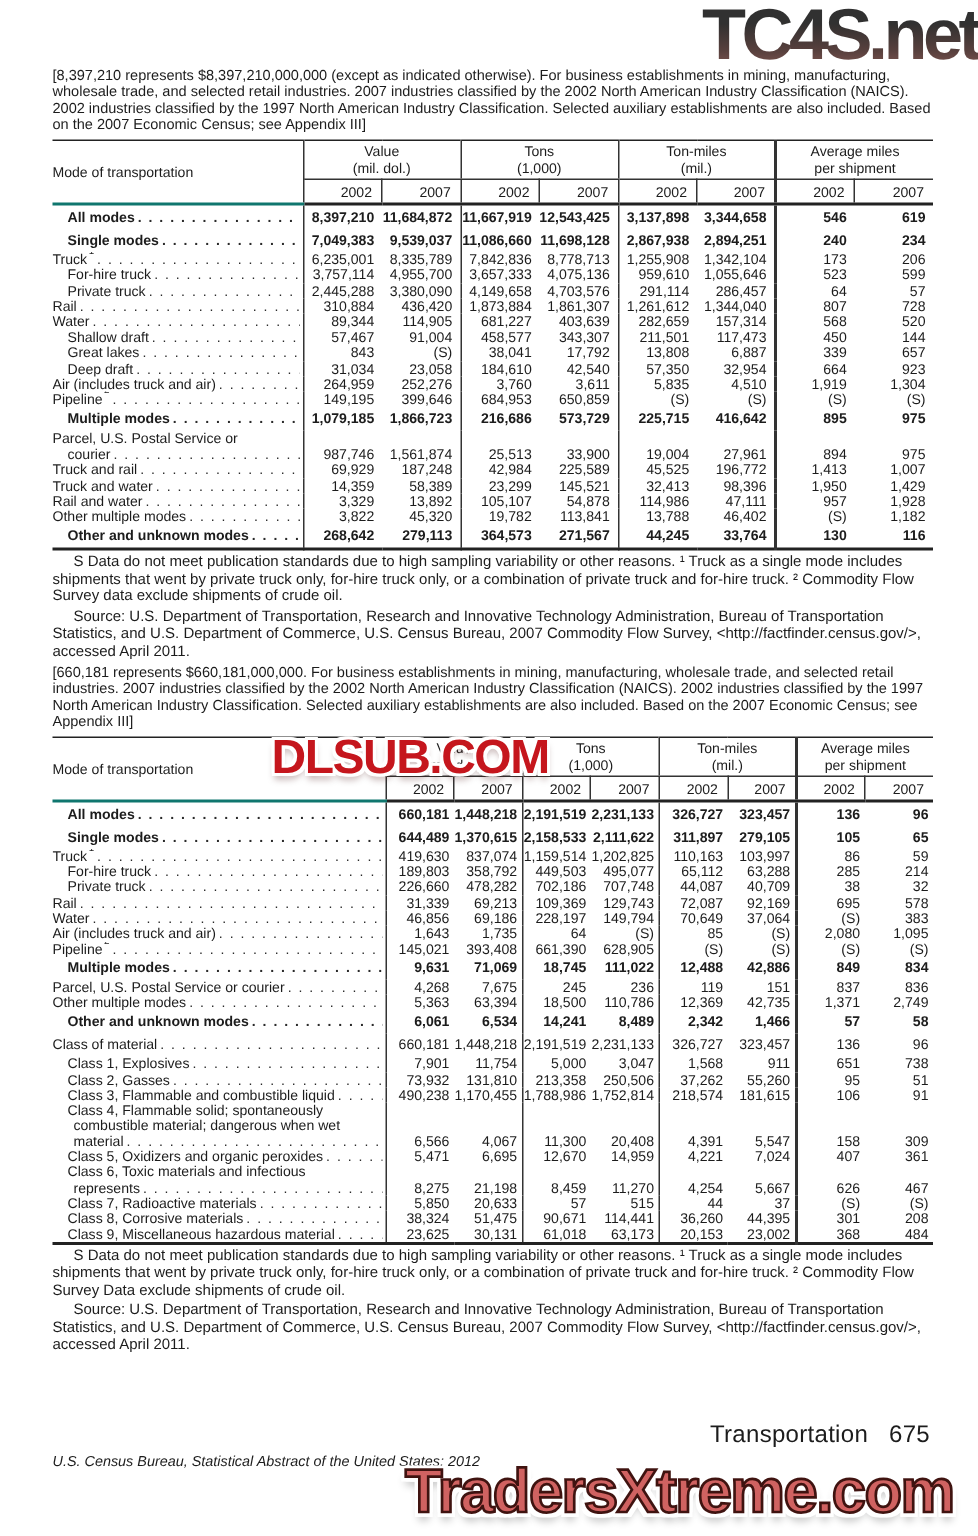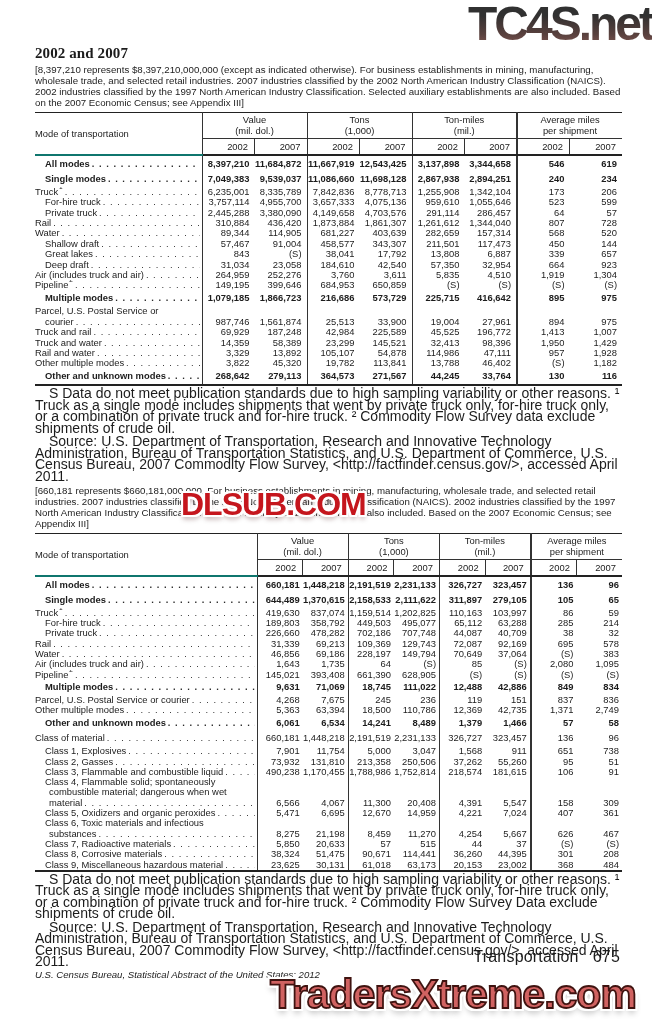--- a/index.html
+++ b/index.html
@@ -14,21 +14,21 @@
   
   .t-title {
     font-family:"Liberation Serif", serif; font-weight:bold;
     font-size:15px; line-height:16px; letter-spacing:.1px;
   }
   .mt-title1 { margin-top:45px; }
   .mt-title2 { margin-top:13px; }
 
   
   .note { font-size:9.7px; line-height:11px; margin-top:3px; }
-  .fn   { font-size:14px; line-height:11.5px; margin:2px 0 0; text-indent:14px; }
+  .fn   { font-size:10px; line-height:11.5px; margin:2px 0 0; text-indent:14px; }
 
   
   table {
     border-collapse:collapse; table-layout:fixed; width:587px; margin-top:4px;
     border-top:1.5px solid #222; border-bottom:2px solid #222;
   }
   th, td { font-size:9.4px; font-weight:normal; padding:0; color:#1c1c1c; }
   thead th.stub-h {
     text-align:left; vertical-align:middle;
     border-right:1px solid #333; border-bottom:2px solid #0f766e;
@@ -106,21 +106,20 @@
   }
 </style>
 </head>
 <body>
 
 <div class="wm-top">TC4S.net</div>
 
 <div class="page">
 
   <div class="t-title mt-title1">
-    <div>2002 and 2007</div>
   </div>
   <div class="note">[8,397,210 represents $8,397,210,000,000 (except as indicated otherwise). For business establishments in mining, manufacturing, wholesale trade, and selected retail industries. 2007 industries classified by the 2002 North American Industry Classification (NAICS). 2002 industries classified by the 1997 North American Industry Classification. Selected auxiliary establishments are also included. Based on the 2007 Economic Census; see Appendix III]</div>
 
   <table class="t70">
     <colgroup>
       <col style="width:167px">
       <col>
         <col>
         <col>
         <col>
@@ -720,21 +719,21 @@
           <td class="stub ind1">
             <div class="lbl">
               <span>Other and unknown modes</span>
               <span class="leader"> . . . . . . . . . . . . . . . . . . . . . . . . . . . . . . . . . . . . . . . . . . . . . . . . . . . . . . . . . . . . . . . . . . . . . .</span>
             </div>
           </td>
           <td class="val c0">6,061</td>
           <td class="val c1">6,534</td>
           <td class="val c2">14,241</td>
           <td class="val c3">8,489</td>
-          <td class="val c4">1,379</td>
+          <td class="val c4">2,342</td>
           <td class="val c5">1,466</td>
           <td class="val c6">57</td>
           <td class="val c7">58</td>
         </tr>
         <tr class="gap">
           <td class="stub ind0">
             <div class="lbl">
               <span>Class of material</span>
               <span class="leader"> . . . . . . . . . . . . . . . . . . . . . . . . . . . . . . . . . . . . . . . . . . . . . . . . . . . . . . . . . . . . . . . . . . . . . .</span>
             </div>
@@ -833,21 +832,21 @@
           <td class="val c5">7,024</td>
           <td class="val c6">407</td>
           <td class="val c7">361</td>
         </tr>
         <tr>
           <td class="stub ind1">
             <div class="lbl">
               <span>Class 6, Toxic materials and infectious</span>
             </div>
             <div class="lbl cont">
-              <span>substances</span>
+              <span>represents</span>
               <span class="leader"> . . . . . . . . . . . . . . . . . . . . . . . . . . . . . . . . . . . . . . . . . . . . . . . . . . . . . . . . . . . . . . . . . . . . . .</span>
             </div>
           </td>
           <td class="val c0">8,275</td>
           <td class="val c1">21,198</td>
           <td class="val c2">8,459</td>
           <td class="val c3">11,270</td>
           <td class="val c4">4,254</td>
           <td class="val c5">5,667</td>
           <td class="val c6">626</td>

